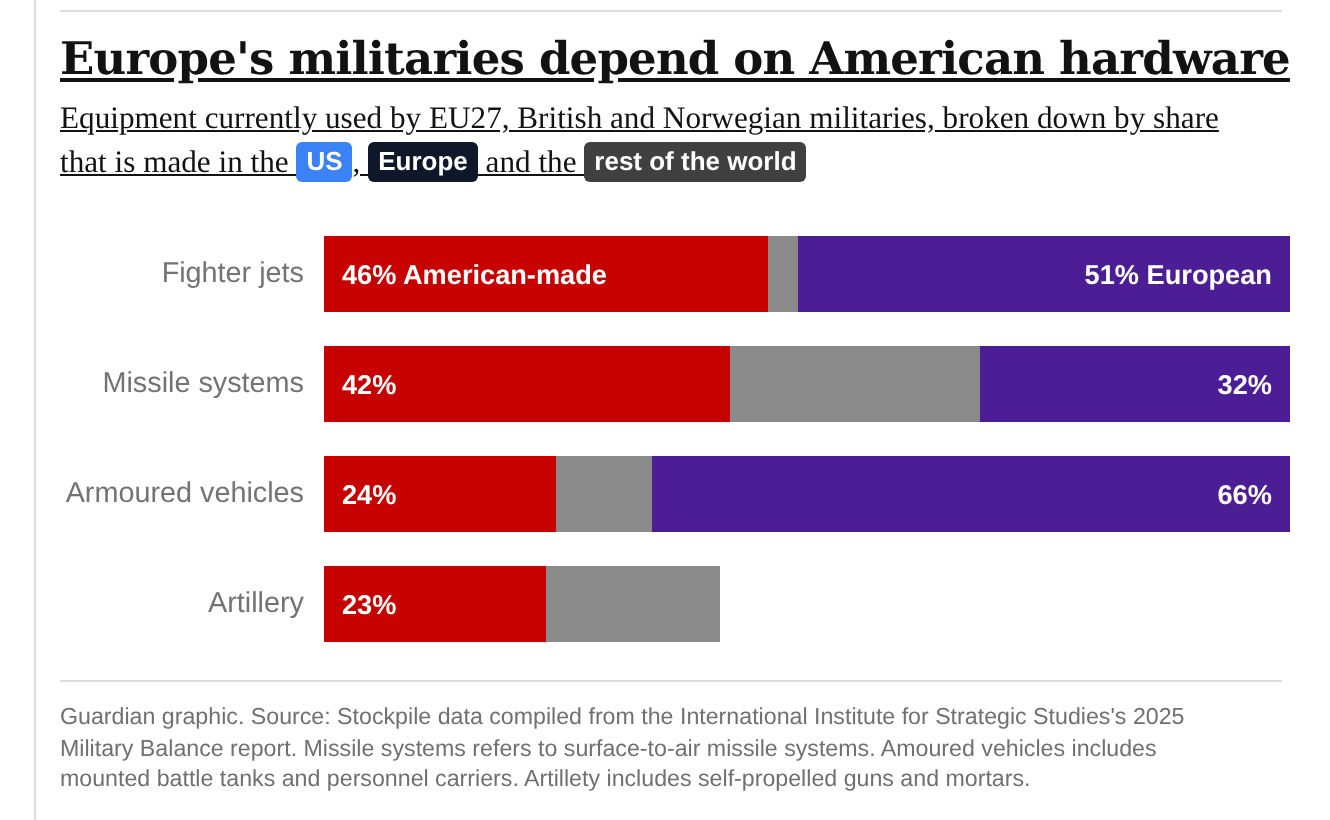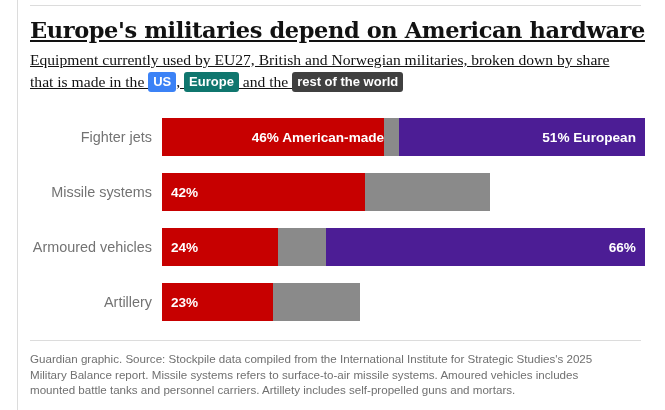--- a/index.html
+++ b/index.html
@@ -69,21 +69,21 @@
     font-weight: bold;
     font-size: 13px;
     line-height: 13px;
     color: #ffffff;
     padding: 3px 5px 4px 5px;
     border-radius: 3px;
     vertical-align: 1px;
     white-space: nowrap;
   }
   .badge-us     { background: #3b82f6; }
-  .badge-eu     { background: #0f766e; }
+  .badge-eu     { background: #0f172a; }
   .badge-row    { background: #404040; }
 
   
   .bars {
     position: absolute;
     left: 0;
     top: 118px;
     width: 615px;
   }
   .bar-row {
@@ -164,37 +164,40 @@
 
   <div class="chart-title">Europe's militaries depend on American hardware</div>
 
   <div class="chart-subtitle"><span>Equipment currently used by EU27, British and Norwegian militaries, broken down by share that is made in the </span><span class="badge badge-us">US</span><span>, </span><span class="badge badge-eu">Europe</span><span> and the </span><span class="badge badge-row">rest of the world</span></div>
 
   <div class="bars">
 
     <div class="bar-row">
       <div class="bar-label">Fighter jets</div>
       <div class="bar-track">
-        <div class="seg seg-us" style="flex: 0 0 46%; justify-content: flex-end;">
+        <div class="seg seg-us" style="flex: 0 0 46%;">
           <span class="seg-label">46% American-made</span>
         </div>
         <div class="seg seg-row" style="flex: 0 0 3%;"></div>
         <div class="seg seg-eu" style="flex: 0 0 51%;">
           <span class="seg-label">51% European</span>
         </div>
       </div>
     </div>
 
     <div class="bar-row">
       <div class="bar-label">Missile systems</div>
       <div class="bar-track">
         <div class="seg seg-us" style="flex: 0 0 42%;">
           <span class="seg-label">42%</span>
         </div>
         <div class="seg seg-row" style="flex: 0 0 26%;"></div>
+        <div class="seg seg-eu" style="flex: 0 0 32%;">
+          <span class="seg-label">32%</span>
+        </div>
       </div>
     </div>
 
     <div class="bar-row">
       <div class="bar-label">Armoured vehicles</div>
       <div class="bar-track">
         <div class="seg seg-us" style="flex: 0 0 24%;">
           <span class="seg-label">24%</span>
         </div>
         <div class="seg seg-row" style="flex: 0 0 10%;"></div>

